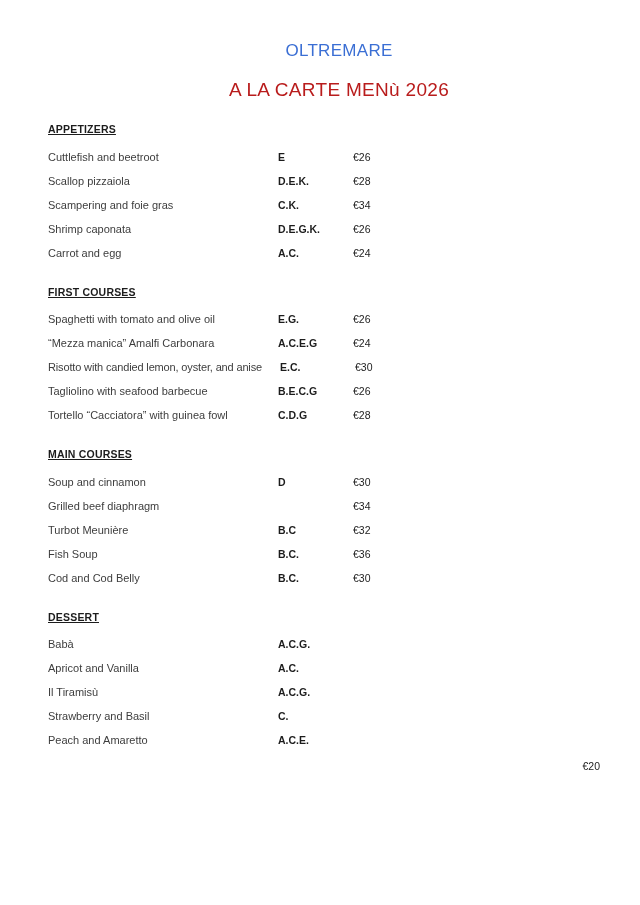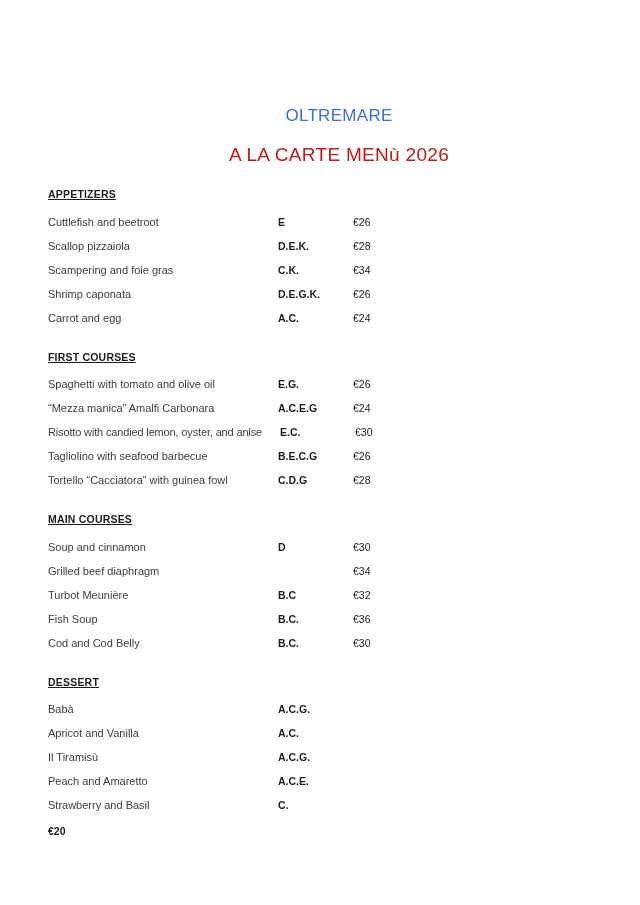--- a/index.html
+++ b/index.html
@@ -18,21 +18,21 @@
   .page {
     position: relative;
     width: 640px;
     height: 905px;
     background: #ffffff;
     box-sizing: border-box;
   }
 
   
   .title-block {
-    padding-top: 107px;
+    padding-top: 42px;
     text-align: center;
     margin-left: 38px;
   }
   .doc-title {
     font-size: 17px;
     color: #3b6fd4;
     letter-spacing: 0.3px;
     line-height: 1;
     margin: 0;
     font-weight: 400;
@@ -102,25 +102,26 @@
 
   .item-price {
     flex: 0 0 auto;
     font-weight: normal;
     color: #1c1c1c;
     font-size: 10.5px;
   }
 
   .section-price {
     font-size: 10.5px;
-    font-weight: bold;
+    font-weight: normal;
     color: #1c1c1c;
     height: 24px;
     line-height: 24px;
     margin-top: 2px;
+    text-align: right;
   }
 </style>
 </head>
 <body>
 
 <div class="page">
 
   <div class="title-block">
     <div class="doc-title">OLTREMARE</div>
     <div class="doc-subtitle">A LA CARTE MENù 2026</div>
@@ -222,26 +223,26 @@
           <div class="item-name">Apricot and Vanilla</div>
           <div class="item-code">A.C.</div>
           <div class="item-price"></div>
         </div>
         <div class="item-row">
           <div class="item-name">Il Tiramisù</div>
           <div class="item-code">A.C.G.</div>
           <div class="item-price"></div>
         </div>
         <div class="item-row">
+          <div class="item-name">Strawberry and Basil</div>
+          <div class="item-code">C.</div>
+          <div class="item-price"></div>
+        </div>
+        <div class="item-row">
           <div class="item-name">Peach and Amaretto</div>
           <div class="item-code">A.C.E.</div>
           <div class="item-price"></div>
         </div>
-        <div class="item-row">
-          <div class="item-name">Strawberry and Basil</div>
-          <div class="item-code">C.</div>
-          <div class="item-price"></div>
-        </div>
         <div class="section-price">€20</div>
       </div>
     </div>
 
 </div>
 
 </body></html>

